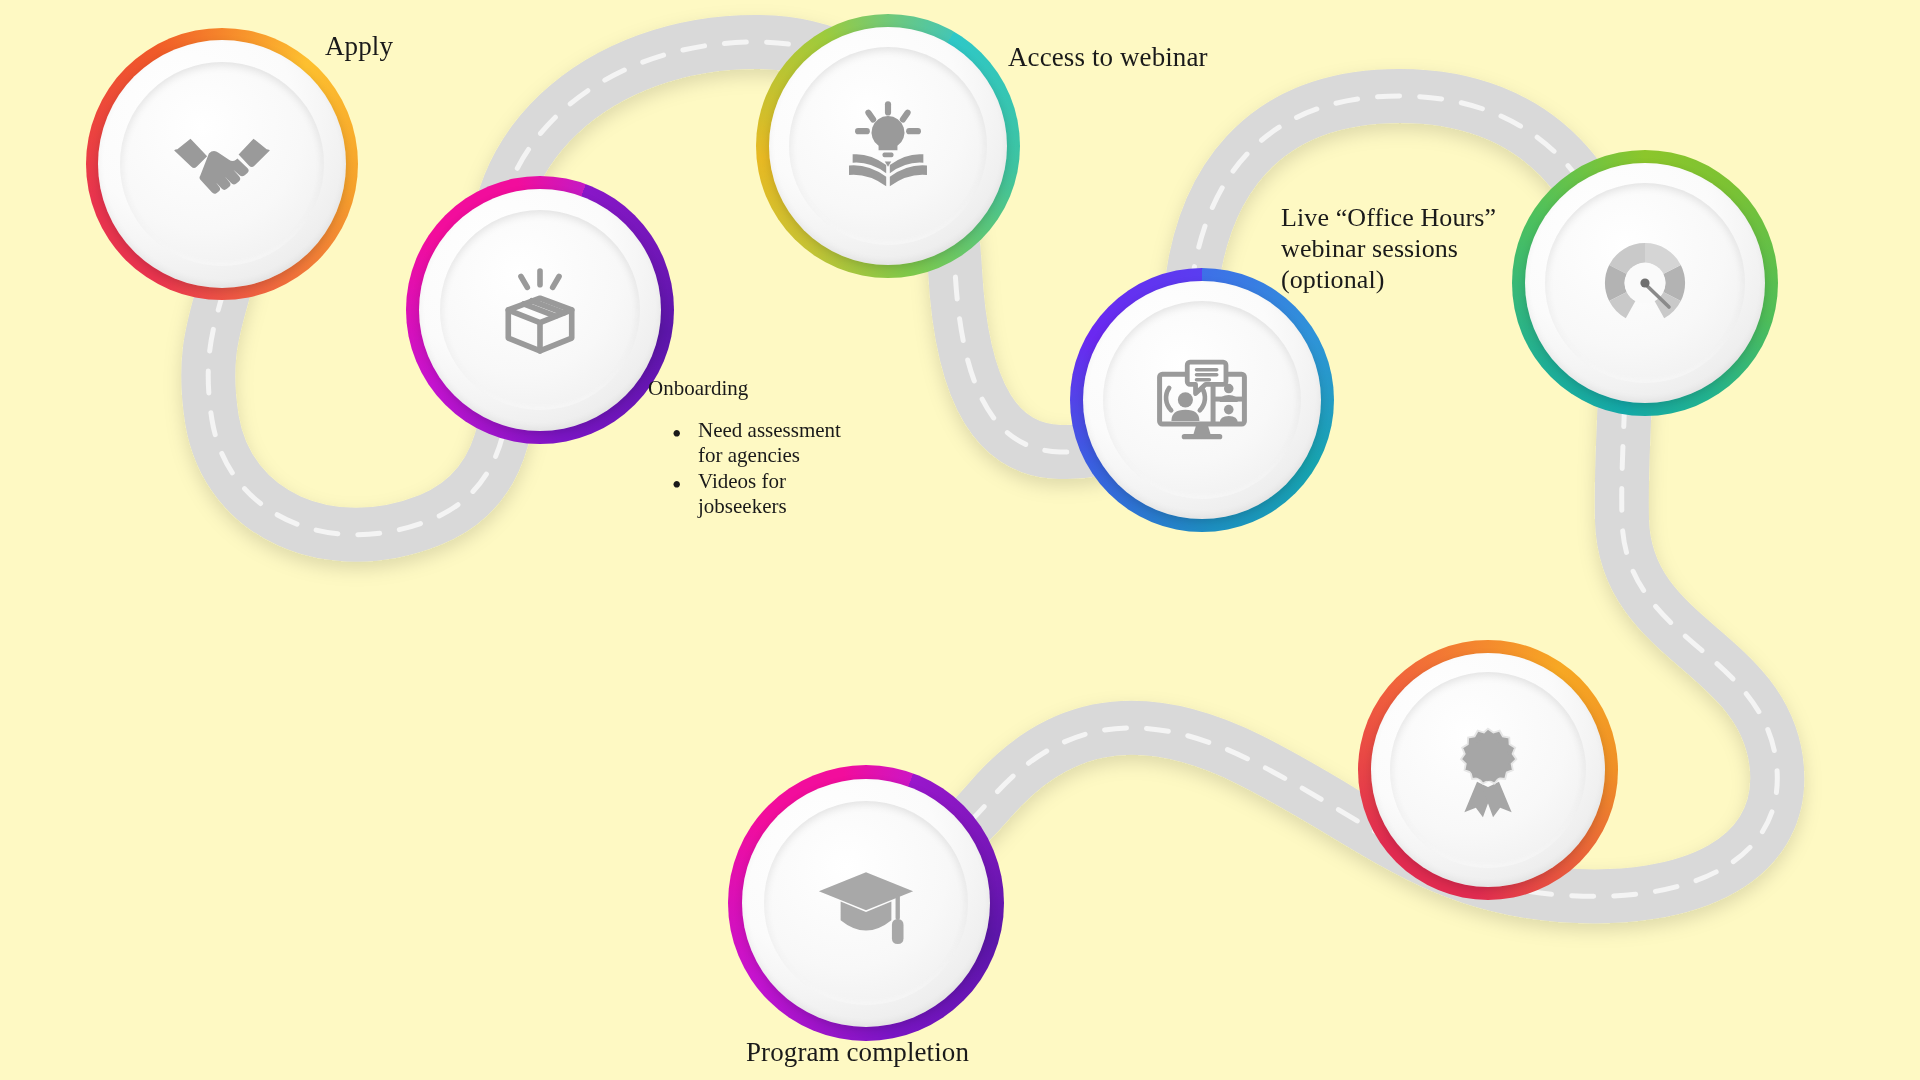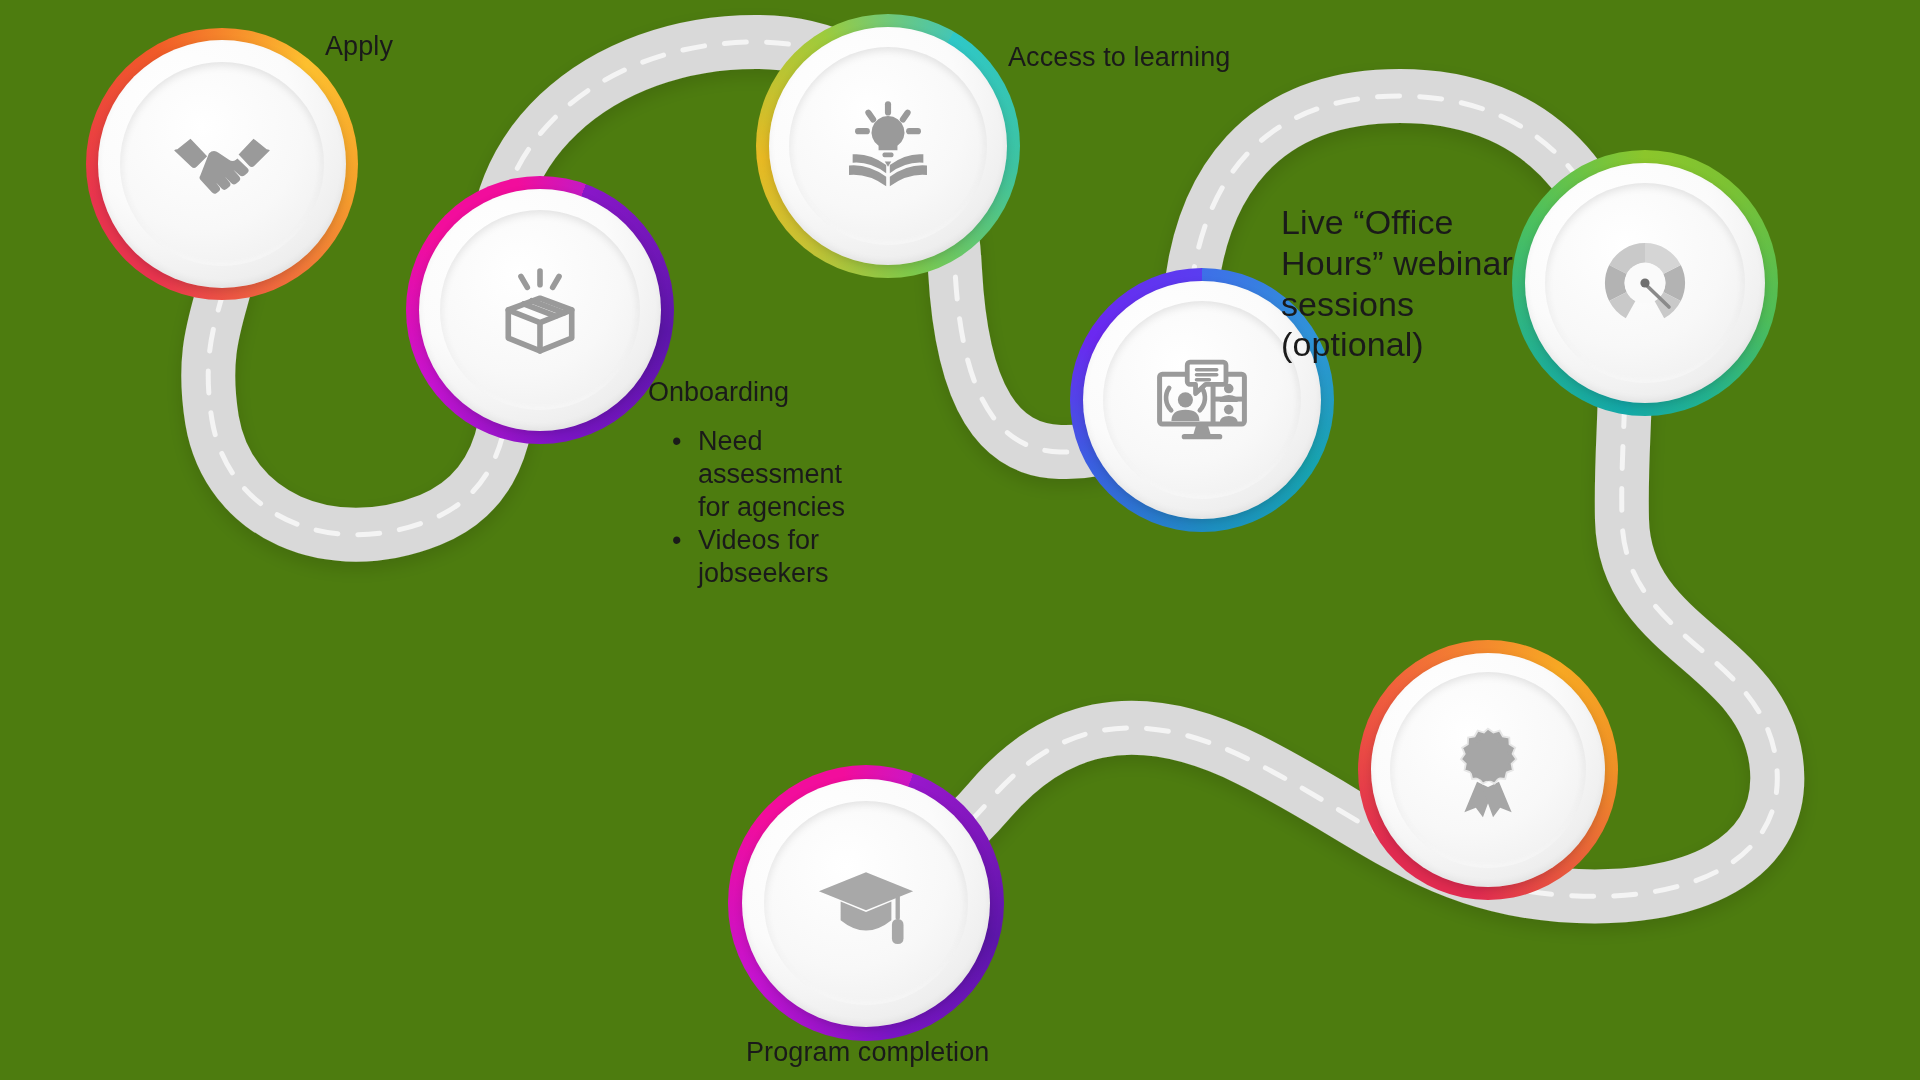--- a/index.html
+++ b/index.html
@@ -1,42 +1,42 @@
 <!DOCTYPE html>
 <html><head>
 <meta charset="utf-8">
 <style>
   html,body{margin:0;padding:0;background:#ffffff;}
   body{width:1920px;height:1080px;overflow:hidden;
        font-family:"Liberation Sans","DejaVu Sans",sans-serif;
        -webkit-font-smoothing:antialiased;}
-  #stage{position:relative;width:1920px;height:1080px;background:#4d7c0f;}
+  #stage{position:relative;width:1920px;height:1080px;background:#fef9c3;font-family:Liberation Serif, serif;}
 
   #road{position:absolute;left:0;top:0;width:1920px;height:1080px;}
 
   .node{position:absolute;border-radius:50%;}
   .ring{position:absolute;left:0;top:0;width:100%;height:100%;border-radius:50%;
         padding:0;box-sizing:border-box;}
   .ring::after{content:"";position:absolute;left:0;top:0;right:0;bottom:0;border-radius:50%;
         box-shadow:0 6px 14px rgba(70,70,70,.28);z-index:-1;}
   .disc{position:absolute;border-radius:50%;
         background:radial-gradient(circle at 35% 28%, #ffffff 0%, #fbfbfb 45%, #ededed 78%, #e2e2e2 100%);
         box-shadow:0 3px 8px rgba(0,0,0,.14), inset 0 -3px 7px rgba(0,0,0,.05);}
   .inner{position:absolute;border-radius:50%;
         background:radial-gradient(circle at 40% 32%, #ffffff 0%, #f8f8f8 55%, #ececec 100%);
         box-shadow:inset 0 3px 9px rgba(0,0,0,.10), inset 0 -2px 5px rgba(255,255,255,.9);}
   .glyph{position:absolute;left:0;top:0;width:100%;height:100%;
         display:flex;align-items:center;justify-content:center;}
   .glyph svg{display:block;}
 
   .label{position:absolute;color:#1a1a1a;font-size:27px;line-height:1.21;
          letter-spacing:.1px;white-space:pre-line;}
-  .label.small{font-size:34px;line-height:1.20;}
-
-  .bullets{position:absolute;color:#1a1a1a;font-size:27px;line-height:1.22;}
+  .label.small{font-size:26px;line-height:1.20;}
+
+  .bullets{position:absolute;color:#1a1a1a;font-size:21px;line-height:1.22;}
   .bullets .head{display:block;}
   .bullets ul{margin:16px;padding:0 0 0 34px;list-style:none;}
   .bullets li{position:relative;padding-left:0;}
   .bullets li::before{content:"\2022";position:absolute;left:-26px;top:0;font-size:27px;}
 </style>
 </head>
 <body>
 
 <div id="stage">
 
@@ -139,21 +139,21 @@
         <path d="M32 15.5 a9 9 0 0 0 -5.2 16.4 v2.4 h10.4 v-2.4 A9 9 0 0 0 32 15.5 Z"></path>
         <rect x="29" y="35.6" width="6" height="2.6" rx="1"></rect>
         <path d="M32 43.5 l-1.8-3 h3.6 Z"></path>
         <path d="M31 42.5 Q22 35.8 12.5 36.6 v4.6 Q22 40.4 31 47 Z"></path>
         <path d="M33 42.5 Q42 35.8 51.5 36.6 v4.6 Q42 40.4 33 47 Z"></path>
         <path d="M31 49 Q21 41.8 10.5 42.8 v5.2 Q21 47 31 54.2 Z"></path>
         <path d="M33 49 Q43 41.8 53.5 42.8 v5.2 Q43 47 33 54.2 Z"></path>
       </svg>
     </div>
   </div>
-  <div class="label" style="left:1008px;top:41px;">Access to learning</div>
+  <div class="label" style="left:1008px;top:41px;">Access to webinar</div>
 
   <div class="node" style="left:1070px;top:268px;width:264px;height:264px;">
     <div class="ring" style="background:conic-gradient(from 0deg,#3e6fe8 0deg,#2f93d8 60deg,#17a3ae 120deg,#1d8fc0 175deg,#3a5fe0 240deg,#6b28f0 300deg,#5a3df0 360deg);"></div>
     <div class="disc" style="left:13px;top:13px;width:238px;height:238px;"></div>
     <div class="inner" style="left:33px;top:33px;width:198px;height:198px;"></div>
     <div class="glyph">
       <svg width="118" height="118" viewBox="0 0 64 64">
         <g fill="none" stroke="#9a9a9a" stroke-width="2.7" stroke-linejoin="round">
           <rect x="9" y="18" width="46" height="27" rx="1.5"></rect>
           <path d="M38 18 v27"></path>

